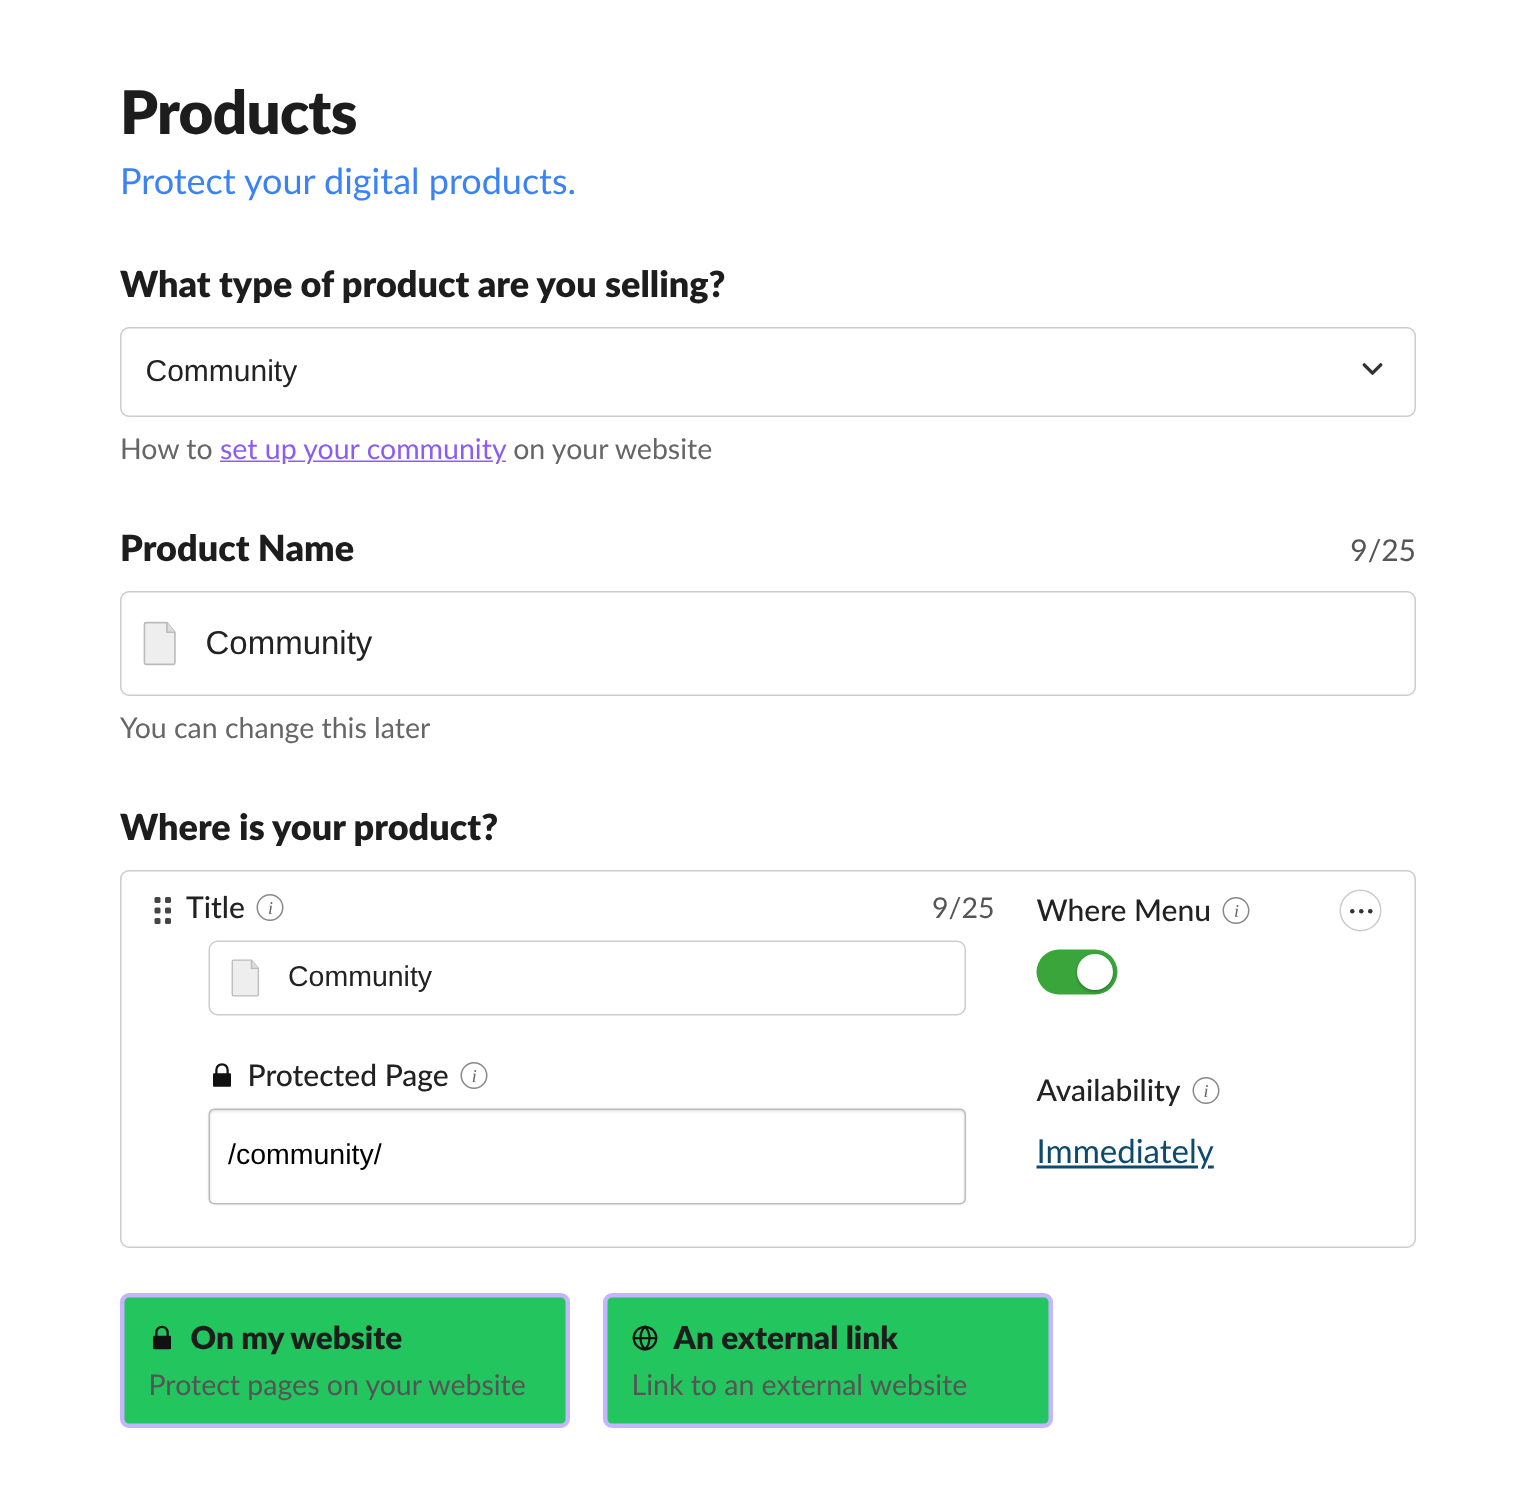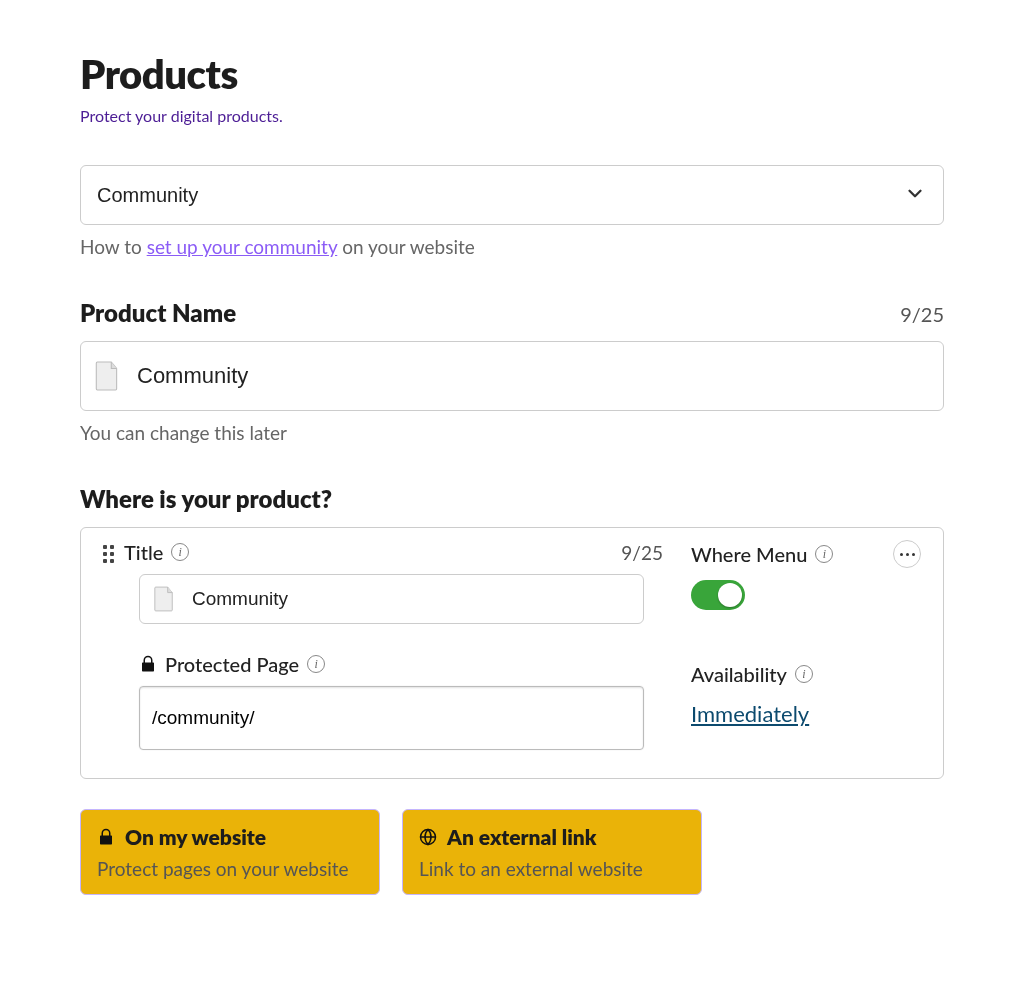--- a/index.html
+++ b/index.html
@@ -15,22 +15,22 @@
   .page {
     padding: 50px 80px 0 80px;
   }
   h1.page-title {
     font-size:40px;
     font-weight:800;
     margin:0 0 8px 0;
     letter-spacing:-0.5px;
   }
   .page-subtitle {
-    font-size:16px;
-    color:#4c1d95;
+    font-size:24px;
+    color:#3b82f6;
     margin:0 0 40px 0;
   }
   .section-label {
     font-size:24px;
     font-weight:800;
     margin:0 0 14px 0;
   }
   .select-wrap {
     position:relative;
   }
@@ -182,26 +182,26 @@
     padding:0 12px;
     outline:none;
   }
 
   .options-row {
     display:flex;
     gap:22px;
     margin-top:30px;
   }
   .option-card {
-    border:1px solid #c4b5fd;
+    border:3px solid #c4b5fd;
     border-radius:6px;
     padding:14px 20px 14px 16px;
     min-width:300px;
     cursor:pointer;
-    background:#eab308;
+    background:#22c55e;
   }
   .option-title {
     font-size:21px;
     font-weight:800;
     display:flex;
     align-items:center;
     gap:10px;
   }
   .option-sub {
     font-size:19px;
@@ -218,20 +218,23 @@
   .lock-icon svg, .globe-icon svg { width:18px;height:18px; display:block;}
 </style>
 </head>
 <body>
 
 <div class="page">
 
   <h1 class="page-title">Products</h1>
   <p class="page-subtitle">Protect your digital products.</p>
 
+  <div class="field-row">
+    <h2 class="section-label">What type of product are you selling?</h2>
+  </div>
   <div class="select-wrap">
     <input class="select" type="text" readonly="" value="Community" style="">
     <span class="chevron">
       <svg width="22" height="22" viewBox="0 0 24 24" fill="none" stroke="#333" stroke-width="2.5" stroke-linecap="round" stroke-linejoin="round">
           <polyline points="6 9 12 15 18 9"></polyline>
         </svg>
     </span>
   </div>
   <p class="helper">
     <span>How to </span><a href="#">set up your community</a><span> on your website</span>

